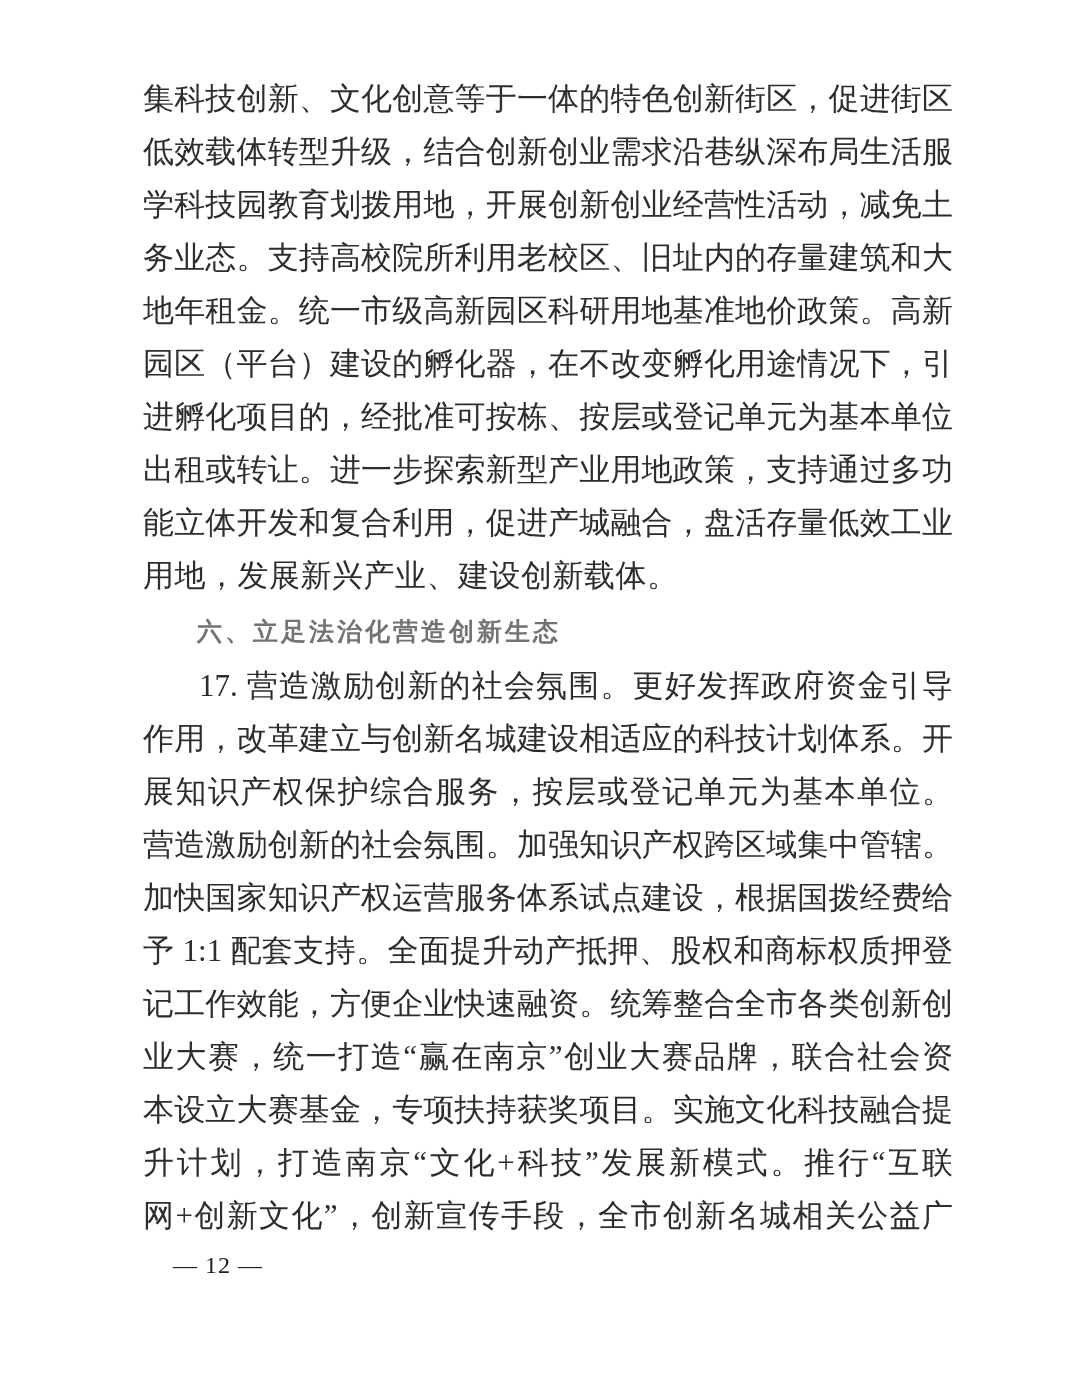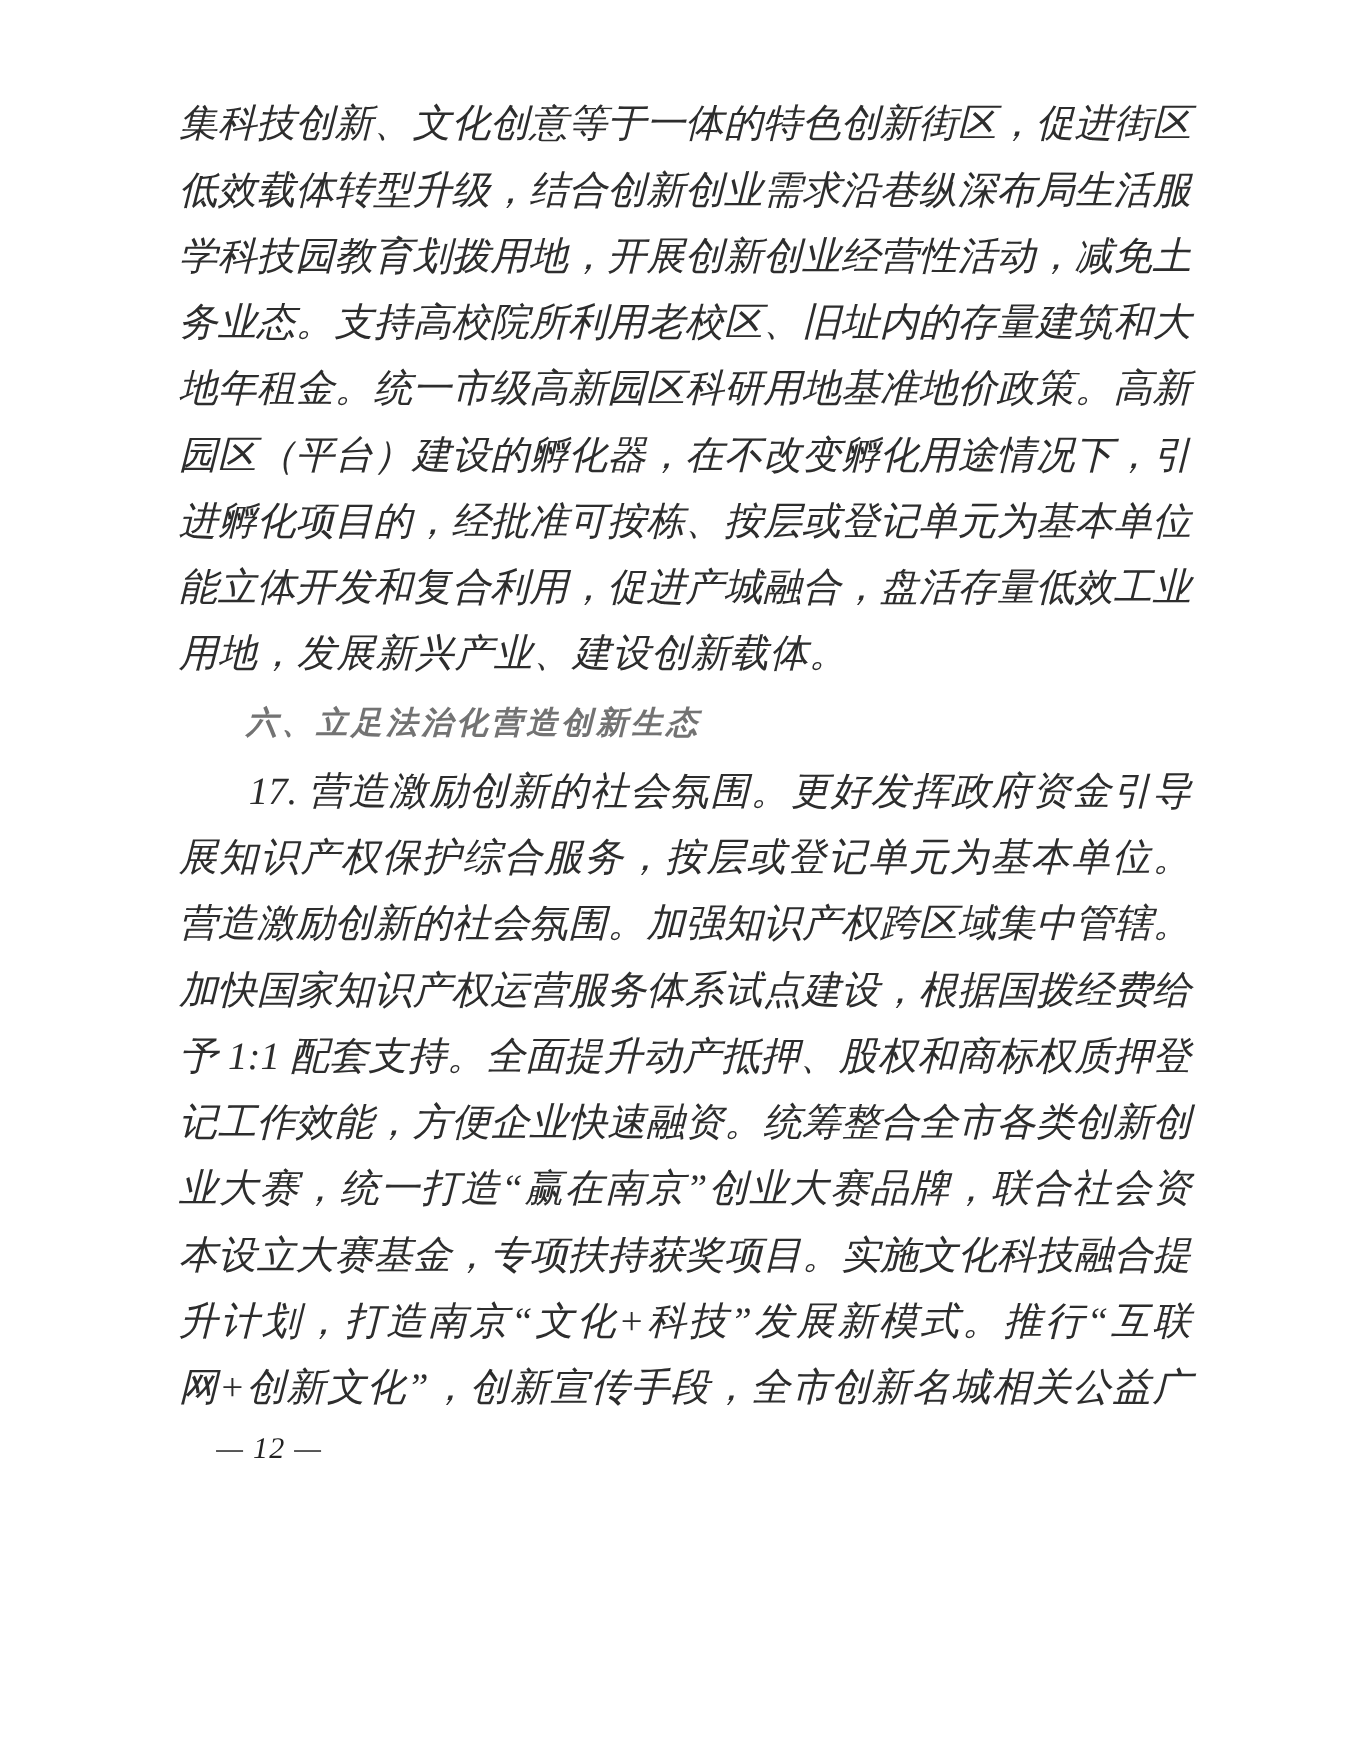--- a/index.html
+++ b/index.html
@@ -8,21 +8,20 @@
     background: #ffffff;
   }
   .page {
     position: relative;
     width: 1080px;
     height: 1398px;
     background: #ffffff;
     overflow: hidden;
     font-family: "Liberation Serif", "DejaVu Serif", serif;
     color: #2d2d2d;
-    font-style: italic;
   }
   .content {
     position: absolute;
     left: 143px;
     top: 72px;
     width: 810px;
   }
   .line {
     font-size: 31px;
     height: 53px;
@@ -69,26 +68,28 @@
 <div class="page">
   <div class="content">
 
     <div class="line j">集科技创新、文化创意等于一体的特色创新街区，促进街区</div>
     <div class="line j">低效载体转型升级，结合创新创业需求沿巷纵深布局生活服</div>
     <div class="line j">学科技园教育划拨用地，开展创新创业经营性活动，减免土</div>
     <div class="line j">务业态。支持高校院所利用老校区、旧址内的存量建筑和大</div>
     <div class="line j">地年租金。统一市级高新园区科研用地基准地价政策。高新</div>
     <div class="line j">园区（平台）建设的孵化器，在不改变孵化用途情况下，引</div>
     <div class="line j">进孵化项目的，经批准可按栋、按层或登记单元为基本单位</div>
+    <div class="line j">出租或转让。进一步探索新型产业用地政策，支持通过多功</div>
     <div class="line j">能立体开发和复合利用，促进产城融合，盘活存量低效工业</div>
     <div class="line">用地，发展新兴产业、建设创新载体。</div>
 
     <div class="heading">六、立足法治化营造创新生态</div>
 
     <div class="line j indent">17. 营造激励创新的社会氛围。更好发挥政府资金引导</div>
+    <div class="line j">作用，改革建立与创新名城建设相适应的科技计划体系。开</div>
     <div class="line j">展知识产权保护综合服务，按层或登记单元为基本单位。</div>
     <div class="line j">营造激励创新的社会氛围。加强知识产权跨区域集中管辖。</div>
     <div class="line j">加快国家知识产权运营服务体系试点建设，根据国拨经费给</div>
     <div class="line j">予 1:1 配套支持。全面提升动产抵押、股权和商标权质押登</div>
     <div class="line j">记工作效能，方便企业快速融资。统筹整合全市各类创新创</div>
     <div class="line j">业大赛，统一打造“赢在南京”创业大赛品牌，联合社会资</div>
     <div class="line j">本设立大赛基金，专项扶持获奖项目。实施文化科技融合提</div>
     <div class="line j">升计划，打造南京“文化+科技”发展新模式。推行“互联</div>
     <div class="line j">网+创新文化”，创新宣传手段，全市创新名城相关公益广</div>
 

